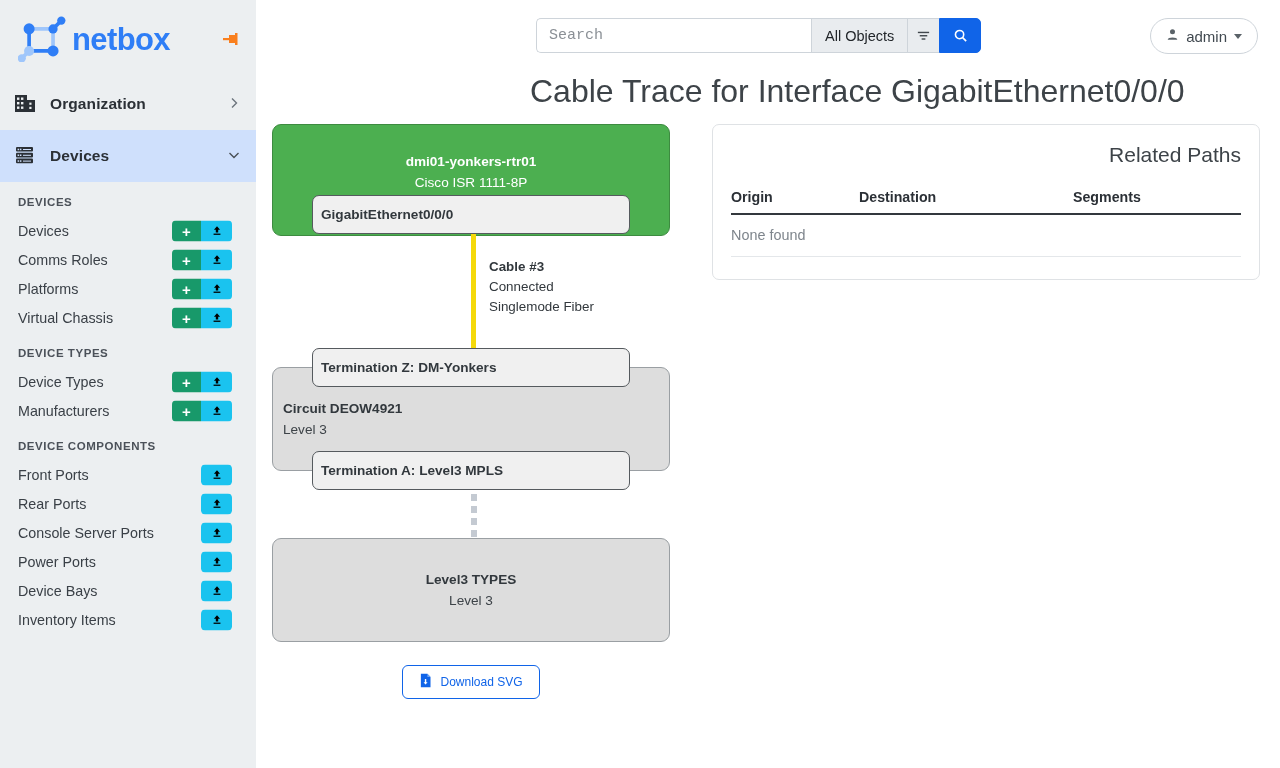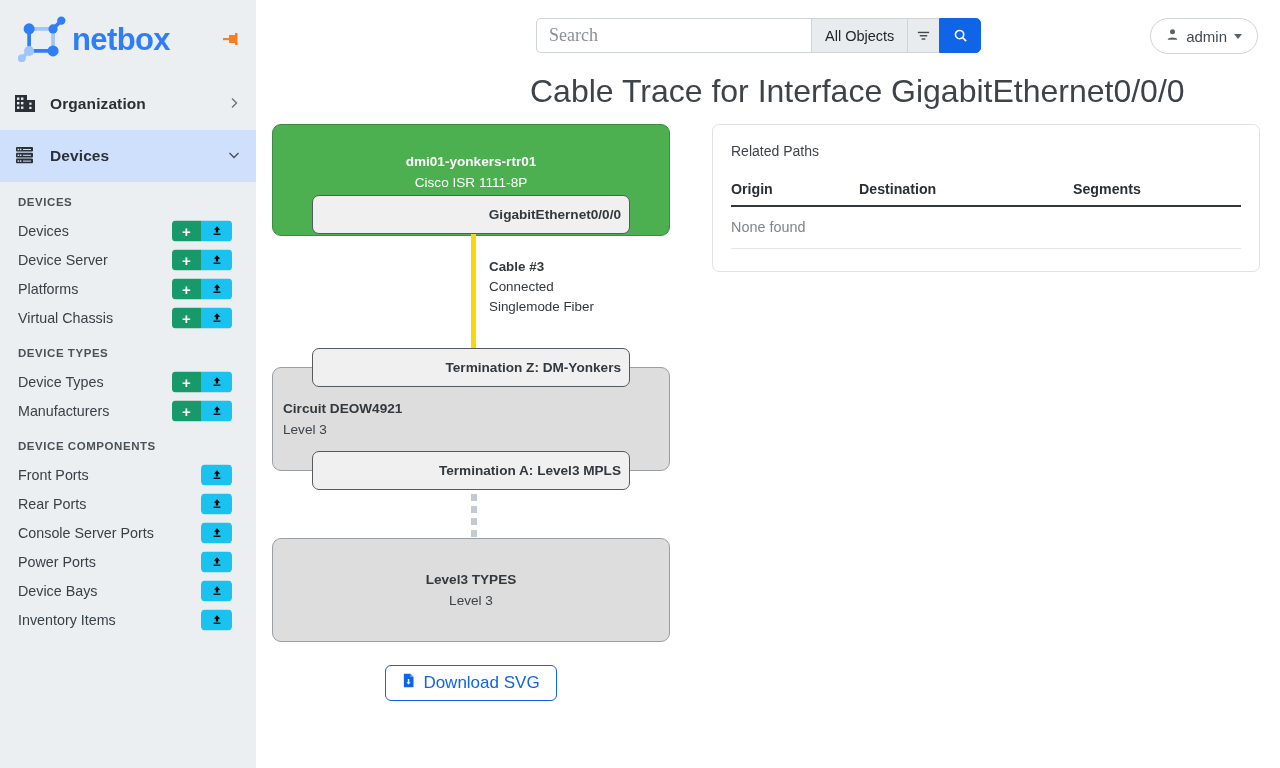--- a/index.html
+++ b/index.html
@@ -85,22 +85,22 @@
     height: 70px; display: flex; align-items: center;
     padding: 0 18px; position: relative;
   }
   .searchwrap {
     position: absolute; left: 280px; top: 18px;
     display: flex; height: 35px; align-items: stretch;
   }
   .search-input {
     width: 275px; border: 1px solid #ced4da; border-right: none;
     border-radius: 5px 0 0 5px; padding: 0 12px;
-    font-size: 18px; color: #212529; outline: none;
-    font-family: Liberation Serif, serif; background:#fff;
+    font-size: 15px; color: #212529; outline: none;
+    font-family: Liberation Mono, monospace; background:#fff;
   }
   .search-input::placeholder { color: #8b9096; }
   .objsel {
     display: flex; align-items: center; padding: 0 13px;
     background: #e9ecef; border: 1px solid #ced4da; border-right: none;
     font-size: 14.5px; color: #212529; cursor: pointer; white-space: nowrap;
   }
   .filtbtn {
     display: flex; align-items: center; justify-content: center;
     width: 32px; background: #e9ecef; border: 1px solid #ced4da; border-right: none;
@@ -141,21 +141,21 @@
   .dev-box {
     background: #4caf50; border: 1px solid #3d8b40;
     border-radius: 9px; color: #fff;
     padding: 26px 10px 42px 10px; text-align: center;
   }
   .dev-name { font-size: 13.6px; font-weight: 700; line-height: 1.55; }
   .dev-sub  { font-size: 13.6px; font-weight: 400; line-height: 1.55; }
 
   .term-box {
     background: #f0f0f0; border: 1px solid #555a5e;
-    border-radius: 7px; text-align: right;
+    border-radius: 7px; text-align: left;
     font-size: 13.6px; font-weight: 700; color: #32383d;
     padding: 11px 8px; width: 318px;
     margin: 0 auto; position: relative; z-index: 3;
   }
   .term-over-top { margin-top: -41px; }
 
   .cable-zone { position: relative; height: 114px; }
   .cable-line {
     position: absolute; left: 199px; top: 0; width: 5px; height: 114px;
     background: #f5d90a;
@@ -189,32 +189,33 @@
     padding: 30px 10px;
   }
   .end-name { font-size: 13.6px; font-weight: 700; color: #32383d; line-height: 1.55; }
   .end-sub  { font-size: 13.6px; font-weight: 400; color: #3d4348; line-height: 1.55; }
 
   .dl-row { display: flex; justify-content: center; margin-top: 23px; }
   .dl-btn {
     display: inline-flex; align-items: center; gap: 8px;
     border: 1px solid #1064e8; border-radius: 6px;
     background: #fff; color: #1064e8;
-    font-size: 17px; padding: 7px 16px; cursor: pointer;
+    font-size: 12px; padding: 7px 16px; cursor: pointer;
     font-family: "Liberation Sans", sans-serif;
   }
 
   
   .card {
     border: 1px solid #dfe2e5; border-radius: 7px; background: #fff;
     padding: 18px 18px 22px 18px;
   }
   .card-title {
-    font-size: 14px; color: #3d4348; font-weight: 400;
+    font-size: 21px; color: #3d4348; font-weight: 400;
     margin: 0 0 22px 0;
+    text-align: right;
   }
   table.rp { width: 100%; border-collapse: collapse; }
   table.rp th {
     text-align: left; font-size: 14.2px; font-weight: 700; color: #2b3036;
     padding: 0 0 8px 0; border-bottom: 2px solid #33383d;
   }
   table.rp td {
     font-size: 14.4px; color: #7e858c; padding: 12px 0 13px 0;
     border-bottom: 1px solid #e4e7ea;
   }
@@ -310,21 +311,21 @@
           </span>
         <span class="btn-imp">
           <svg viewBox="0 0 14 14" width="12" height="12" aria-hidden="true">
               <path d="M7 2 L10.6 6 H8.4 V9.3 H5.6 V6 H3.4 Z" fill="#000"></path>
               <rect x="3" y="10.6" width="8" height="1.5" fill="#000"></rect>
             </svg>
         </span>
       </span>
     </div>
     <div class="nav-item">
-      <span class="ilabel">Device Server</span>
+      <span class="ilabel">Comms Roles</span>
       <span class="btn-grp">
         <span class="btn-add">
             <span class="plus-g">+</span>
           </span>
         <span class="btn-imp">
           <svg viewBox="0 0 14 14" width="12" height="12" aria-hidden="true">
               <path d="M7 2 L10.6 6 H8.4 V9.3 H5.6 V6 H3.4 Z" fill="#000"></path>
               <rect x="3" y="10.6" width="8" height="1.5" fill="#000"></rect>
             </svg>
         </span>

